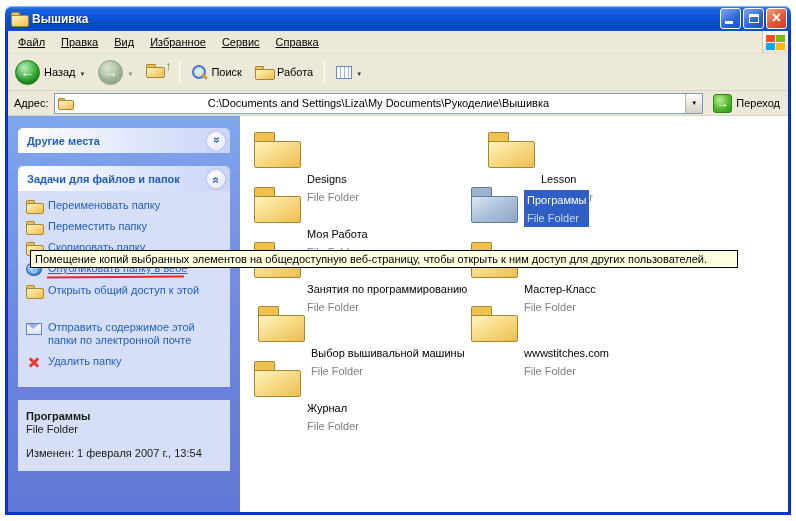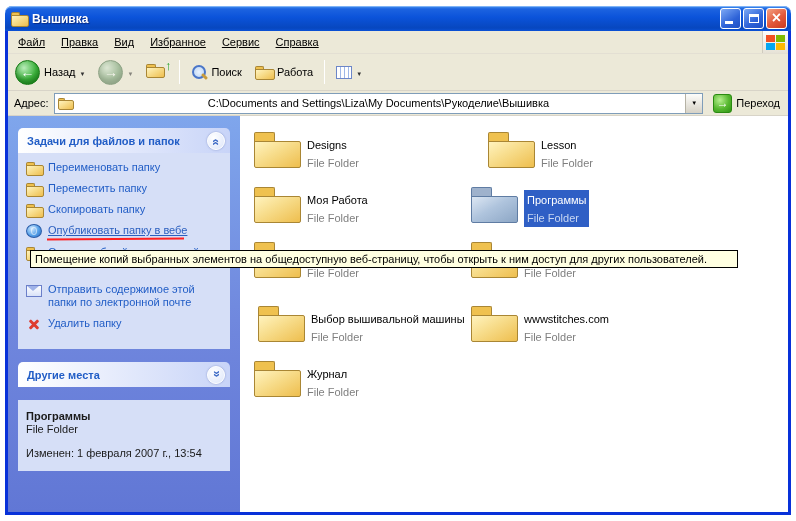--- a/index.html
+++ b/index.html
@@ -112,21 +112,21 @@
   .d-name { font-weight:bold; }
   .d-type { margin-top:1px; }
   .d-mod { margin-top:12px; }
 
   
   .content { flex:1; position:relative; }
   .fitem { position:absolute; display:flex; align-items:flex-start; gap:8px; width:215px; cursor:pointer; }
   .fic { width:45px; height:34px; flex:0 0 45px; }
   .fic-sel::before { background:#9FB2CC !important; border-color:#5F7CA3 !important; }
   .fic-sel::after { background:linear-gradient(150deg,#DDE7F3,#AFC4DD 45%,#8CA6C5) !important; border-color:#5F7CA3 !important; }
-  .txt { padding-top:3px; }
+  .txt { padding-top:3px;margin-top:34px; }
   .fname { font-size:11px; line-height:13px; color:#000; }
   .ftype { font-size:11px; line-height:13px; color:#7F7F7F; }
   .fitem.selected .txt { background:#2F5FC5; padding:0 3px 1px 3px; margin-top:3px; }
   .fitem.selected .fname { color:#fff; }
   .fitem.selected .ftype { color:#C8D7F2; }
 
   
   .tooltip { position:absolute; left:22px; top:134px; width:708px; background:#FFFFE1; border:1px solid #000;
     font-size:11px; line-height:14px; padding:1px 4px; z-index:40; white-space:nowrap; overflow:hidden; }
 </style>
@@ -210,20 +210,29 @@
         <span>Переход</span>
       </div>
     </div>
 
     <div class="main">
 
       <div class="sidebar">
 
         <div class="panel">
           <div class="panel-header">
+            <span class="panel-title">Другие места</span>
+            <span class="chev">
+                <span class="chev-g down"></span>
+              </span>
+          </div>
+        </div>
+
+        <div class="panel">
+          <div class="panel-header">
             <span class="panel-title">Задачи для файлов и папок</span>
             <span class="chev">
                 <span class="chev-g"></span>
               </span>
           </div>
           <div class="panel-body">
             <div class="task">
               <span class="mi fold"></span>
               <span class="lbl">Переименовать папку</span>
             </div>
@@ -249,29 +258,20 @@
               <span class="lbl">Отправить содержимое этой папки по электронной почте</span>
             </div>
             <div class="task">
               <span class="mi mi-del"></span>
               <span class="lbl">Удалить папку</span>
             </div>
           </div>
         </div>
 
         <div class="panel">
-          <div class="panel-header">
-            <span class="panel-title">Другие места</span>
-            <span class="chev">
-                <span class="chev-g down"></span>
-              </span>
-          </div>
-        </div>
-
-        <div class="panel">
           <div class="panel-body details">
             <div class="d-name">Программы</div>
             <div class="d-type">File Folder</div>
             <div class="d-mod">Изменен: 1 февраля 2007 г., 13:54</div>
           </div>
         </div>
 
       </div>
 
       <div class="content">

